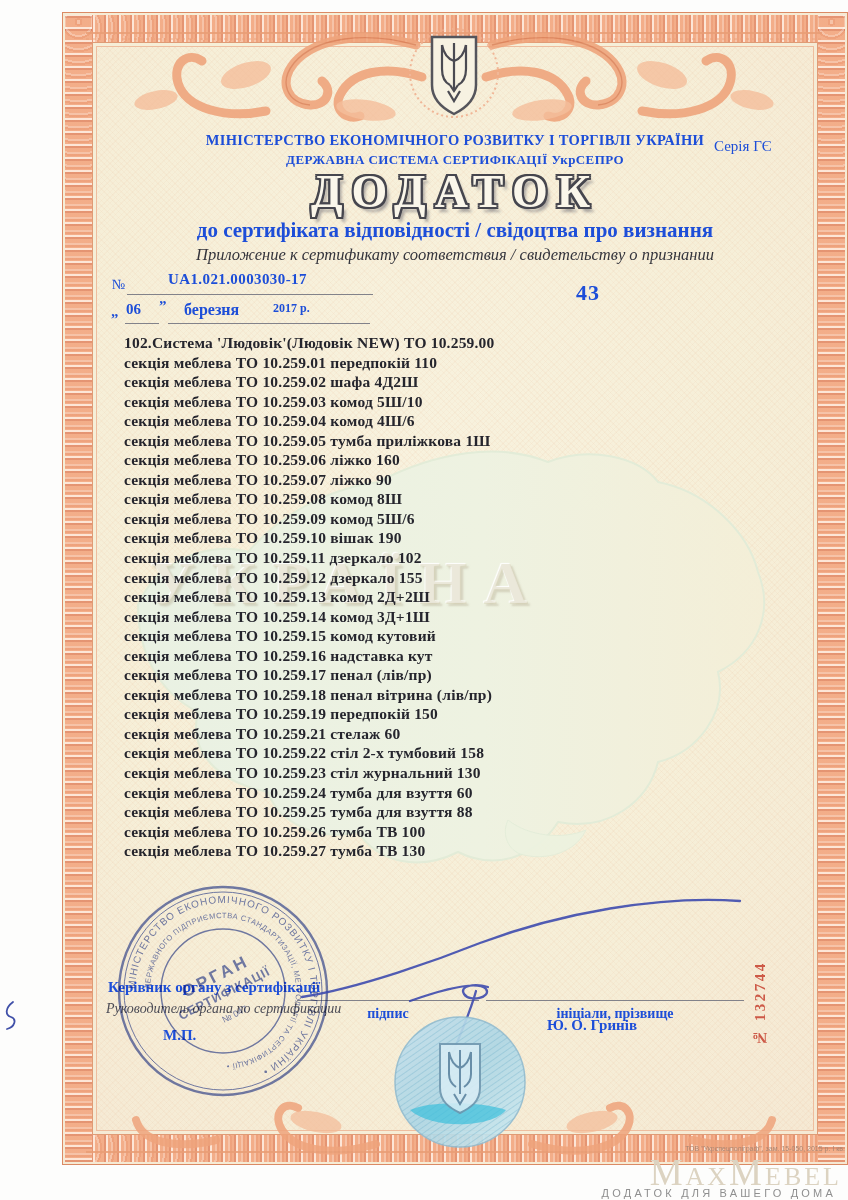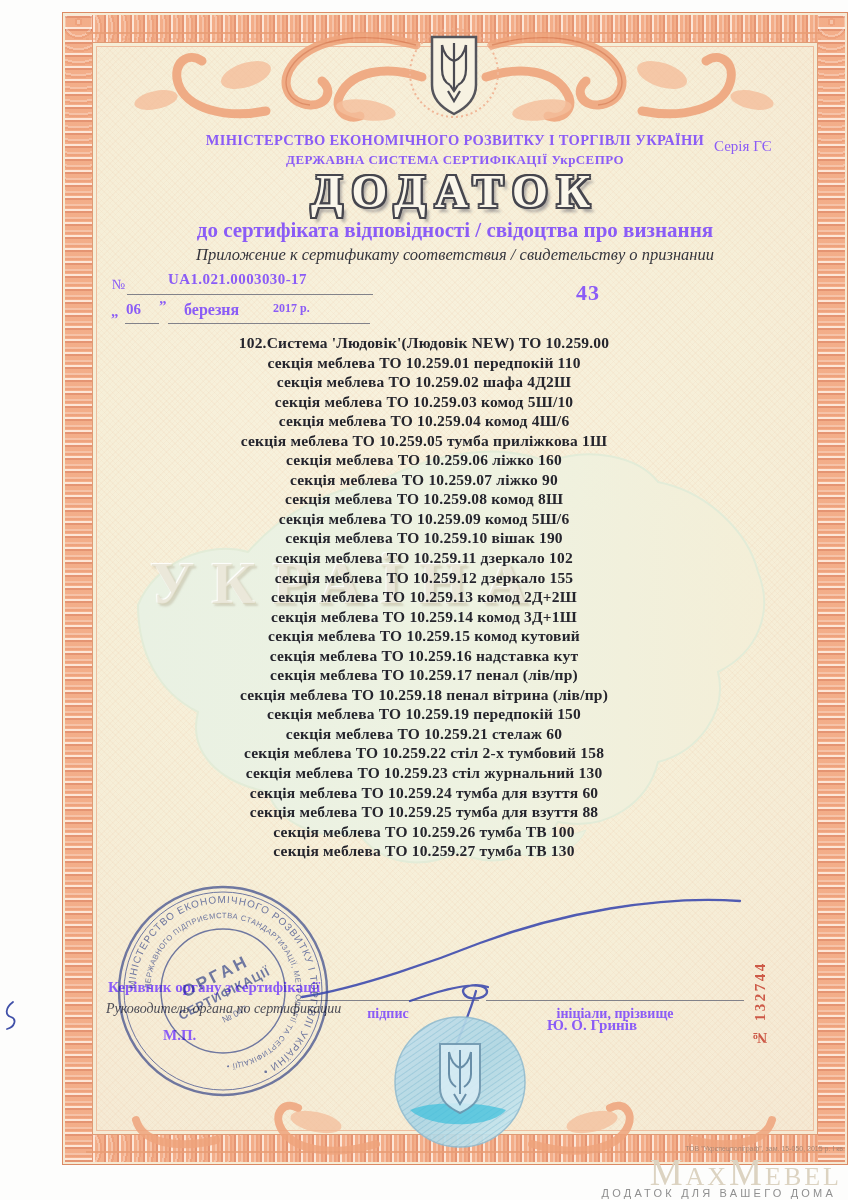--- a/index.html
+++ b/index.html
@@ -24,21 +24,21 @@
   .strip.r{top:2px;bottom:2px;right:2px;width:27px;}
   .innerline1{position:absolute;inset:29px;border:1px solid #df9b76;pointer-events:none;}
   .innerline2{position:absolute;inset:33px;border:1px solid #eebd9e;pointer-events:none;}
   .paper{position:absolute;inset:34px;
     background-image:
       repeating-linear-gradient(45deg, rgba(226,160,120,.065) 0 1px, transparent 1px 4px),
       repeating-linear-gradient(-45deg, rgba(226,160,120,.065) 0 1px, transparent 1px 4px);}
   
   .abs{position:absolute;}
   .center{text-align:center;}
-  .ink{color:#8b5cf6;}
+  .ink{color:#1d4ed8;}
   .ministry1{left:105px;top:132px;width:700px;font-size:14.5px;font-weight:bold;letter-spacing:.3px;}
   .ministry2{left:105px;top:152px;width:700px;font-size:13px;font-weight:bold;letter-spacing:.4px;}
   .series{left:714px;top:138px;font-size:15px;font-weight:normal;}
   .dodatok{left:105px;top:165px;width:700px;font-size:46px;font-weight:bold;letter-spacing:9px;
     color:#faf6ea;
     text-shadow:-2px -2px 0 #46464e,2px -2px 0 #46464e,-2px 2px 0 #46464e,2px 2px 0 #46464e,
       -2px 0 0 #46464e,2px 0 0 #46464e,0 -2px 0 #46464e,0 2px 0 #46464e,4px 5px 3px rgba(80,80,95,.45);}
   .sub-ua{left:105px;top:218px;width:700px;font-size:21px;font-weight:bold;}
   .sub-ru{left:105px;top:245px;width:700px;font-size:16.5px;font-style:italic;color:#34343c;}
   .num-label{left:112px;top:277px;font-size:14px;}
@@ -48,21 +48,21 @@
   .u2{left:125px;top:323px;width:34px;}
   .u3{left:168px;top:323px;width:202px;}
   .pagenum{left:576px;top:280px;font-size:22px;font-weight:bold;letter-spacing:1px;}
   .dq{font-size:15px;font-weight:bold;}
   .q1{left:111px;top:303px;}
   .dday{left:126px;top:301px;font-size:15px;font-weight:bold;}
   .q2{left:159px;top:298px;}
   .dmonth{left:184px;top:301px;font-size:16px;font-weight:bold;}
   .dyear{left:273px;top:301px;font-size:12px;font-weight:bold;}
   .items{left:124px;top:333px;width:600px;font-size:15.5px;font-weight:bold;
-    line-height:19.55px;color:#25252d;letter-spacing:.2px;z-index:3;text-align:center;}
+    line-height:19.55px;color:#25252d;letter-spacing:.2px;z-index:3;}
   .cert-item{white-space:nowrap;}
   
   .map{left:116px;top:420px;z-index:1;}
   .country{left:150px;top:548px;font-size:62px;font-weight:bold;letter-spacing:16px;
     color:rgba(210,202,172,.42);z-index:2;
     text-shadow:-1px -1px 1px rgba(255,255,255,.95),2px 2px 2px rgba(168,158,128,.35);}
   
   .head-ua{left:108px;top:979px;font-size:15px;font-weight:bold;z-index:3;}
   .head-ru{left:106px;top:1001px;font-size:14px;font-style:italic;color:#4c4c56;z-index:3;}
   .mp{left:163px;top:1027px;font-size:15px;font-weight:bold;z-index:3;}

